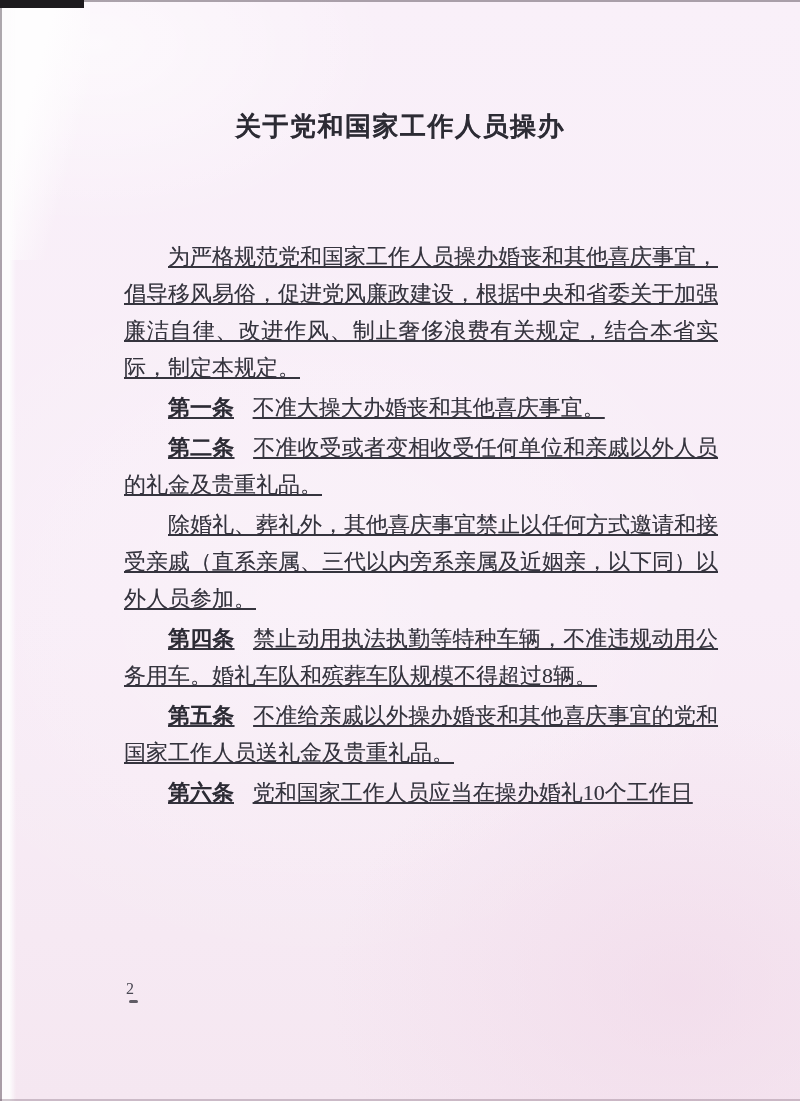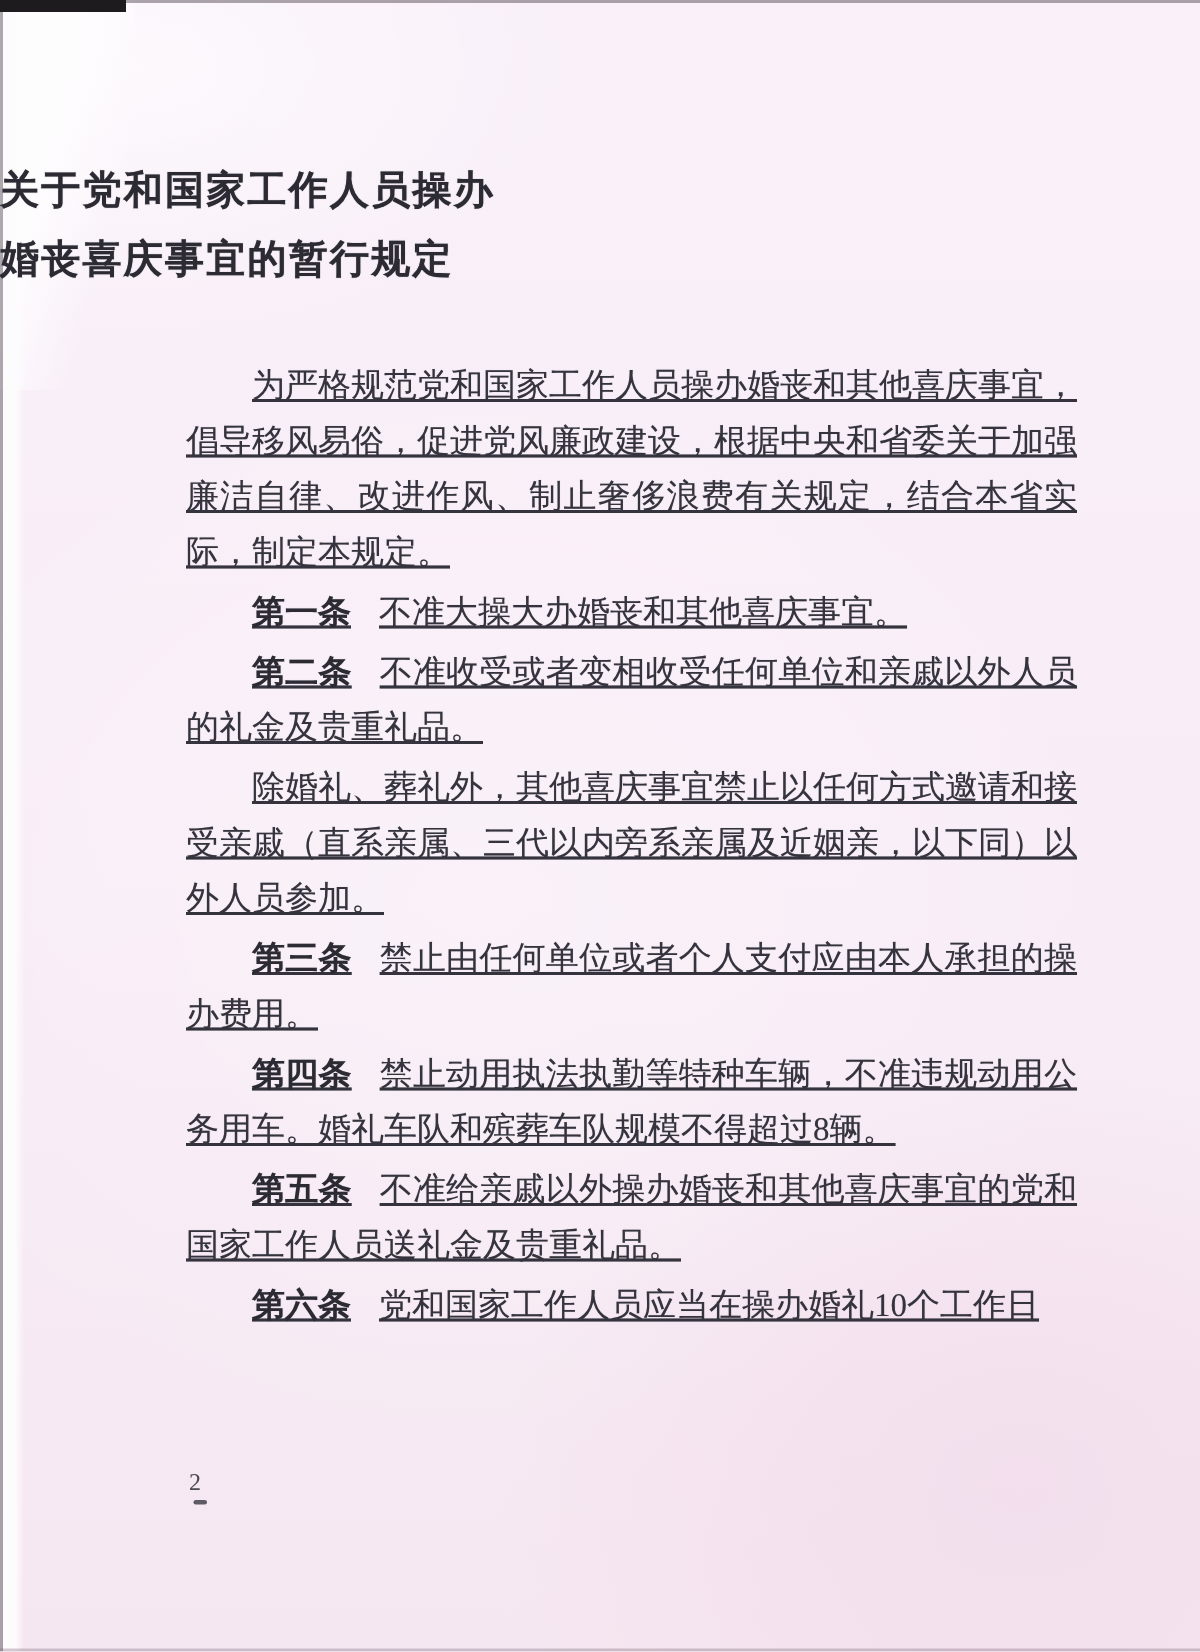--- a/index.html
+++ b/index.html
@@ -49,20 +49,21 @@
     background: rgba(125,104,120,0.35);
   }
   .speck {
     position: absolute; left: 129px; top: 1000px; width: 9px; height: 3px;
     background: #3a3740; border-radius: 2px; opacity: 0.8;
   }
 
   
   .doc-title {
     position: absolute; left: 0; top: 104px; width: 800px;
+    text-align: center;
     font-size: 26px; line-height: 46px; font-weight: bold;
     letter-spacing: 1.5px;
     color: var(--title-ink);
     text-shadow: 0 0 0.6px rgba(44,43,52,0.55);
   }
 
   .doc-body {
     position: absolute; left: 124px; top: 238px; width: 594px;
     font-size: 22px; line-height: 37px;
     text-align: justify;
@@ -97,38 +98,34 @@
 
   <div class="corner-wedge"></div>
   <div class="left-gutter"></div>
   <div class="scan-bar-top-left"></div>
   <div class="edge-top"></div>
   <div class="edge-bottom"></div>
   <div class="speck"></div>
 
   <div class="doc-title">
     <div>关于党和国家工作人员操办</div>
-    <div>婚丧喜庆事宜的暂行规定</div>
   </div>
 
   <div class="doc-body">
     <p>
       <span class="law-label"></span><span>为严格规范党和国家工作人员操办婚丧和其他喜庆事宜，倡导移风易俗，促进党风廉政建设，根据中央和省委关于加强廉洁自律、改进作风、制止奢侈浪费有关规定，结合本省实际，制定本规定。</span>
     </p>
     <p>
       <span class="law-label">第一条</span><span>不准大操大办婚丧和其他喜庆事宜。</span>
     </p>
     <p>
       <span class="law-label">第二条</span><span>不准收受或者变相收受任何单位和亲戚以外人员的礼金及贵重礼品。</span>
     </p>
     <p>
       <span class="law-label"></span><span>除婚礼、葬礼外，其他喜庆事宜禁止以任何方式邀请和接受亲戚（直系亲属、三代以内旁系亲属及近姻亲，以下同）以外人员参加。</span>
-    </p>
-    <p>
-      <span class="law-label">第三条</span><span>禁止由任何单位或者个人支付应由本人承担的操办费用。</span>
     </p>
     <p>
       <span class="law-label">第四条</span><span>禁止动用执法执勤等特种车辆，不准违规动用公务用车。婚礼车队和殡葬车队规模不得超过8辆。</span>
     </p>
     <p>
       <span class="law-label">第五条</span><span>不准给亲戚以外操办婚丧和其他喜庆事宜的党和国家工作人员送礼金及贵重礼品。</span>
     </p>
     <p>
       <span class="law-label">第六条</span><span>党和国家工作人员应当在操办婚礼10个工作日</span>
     </p>

